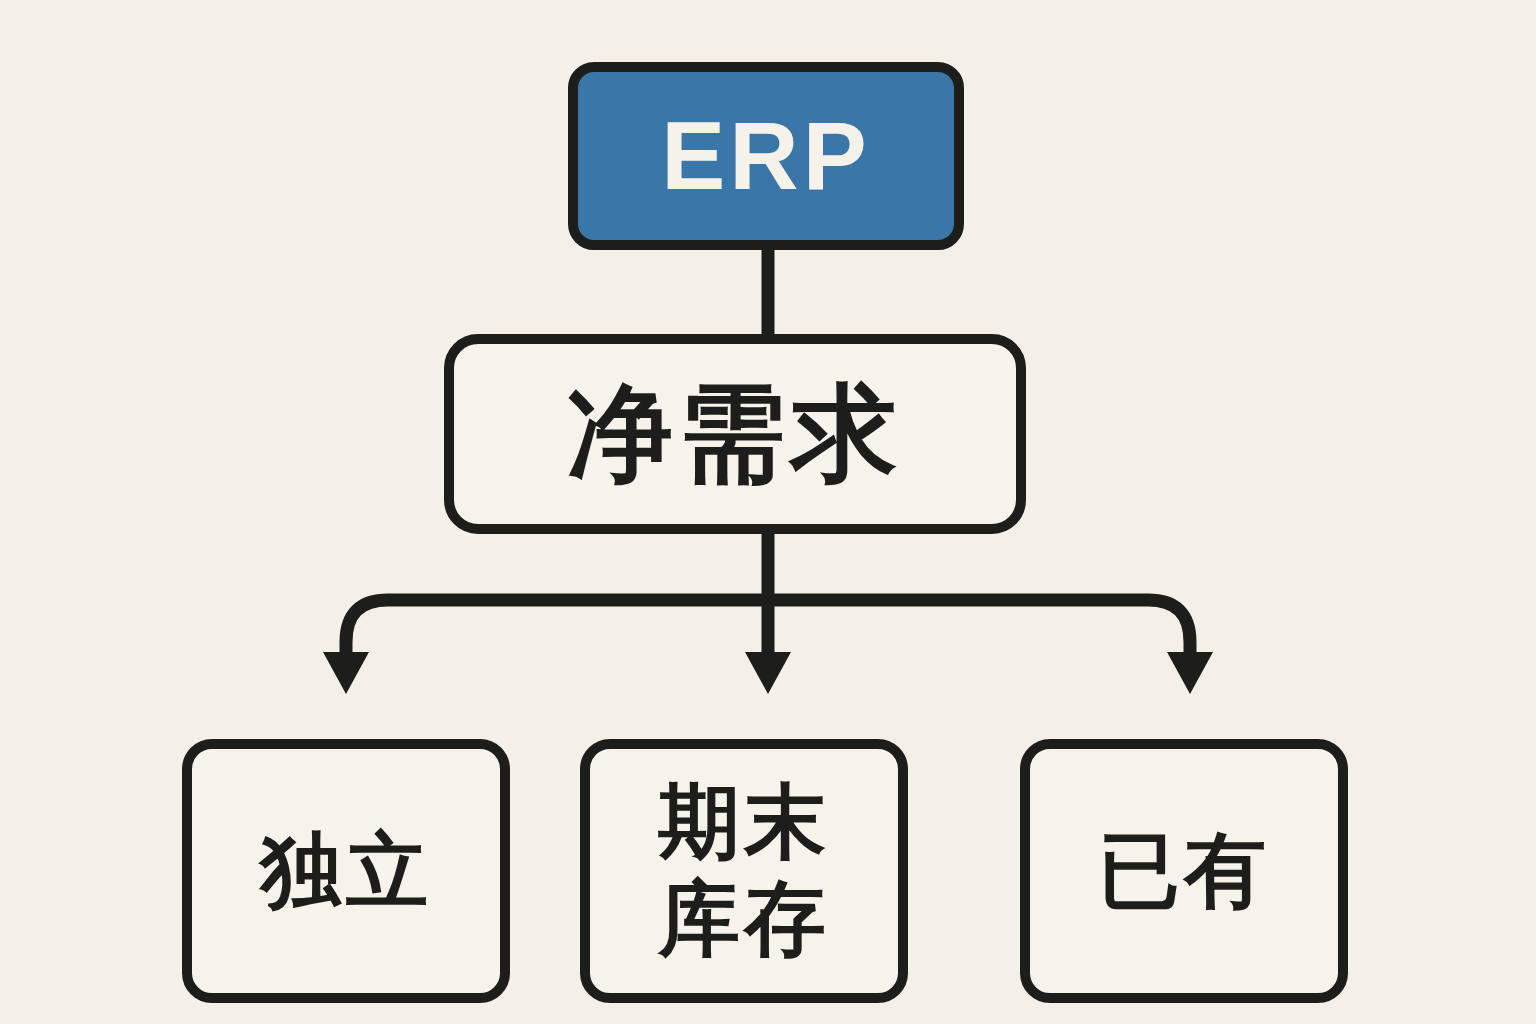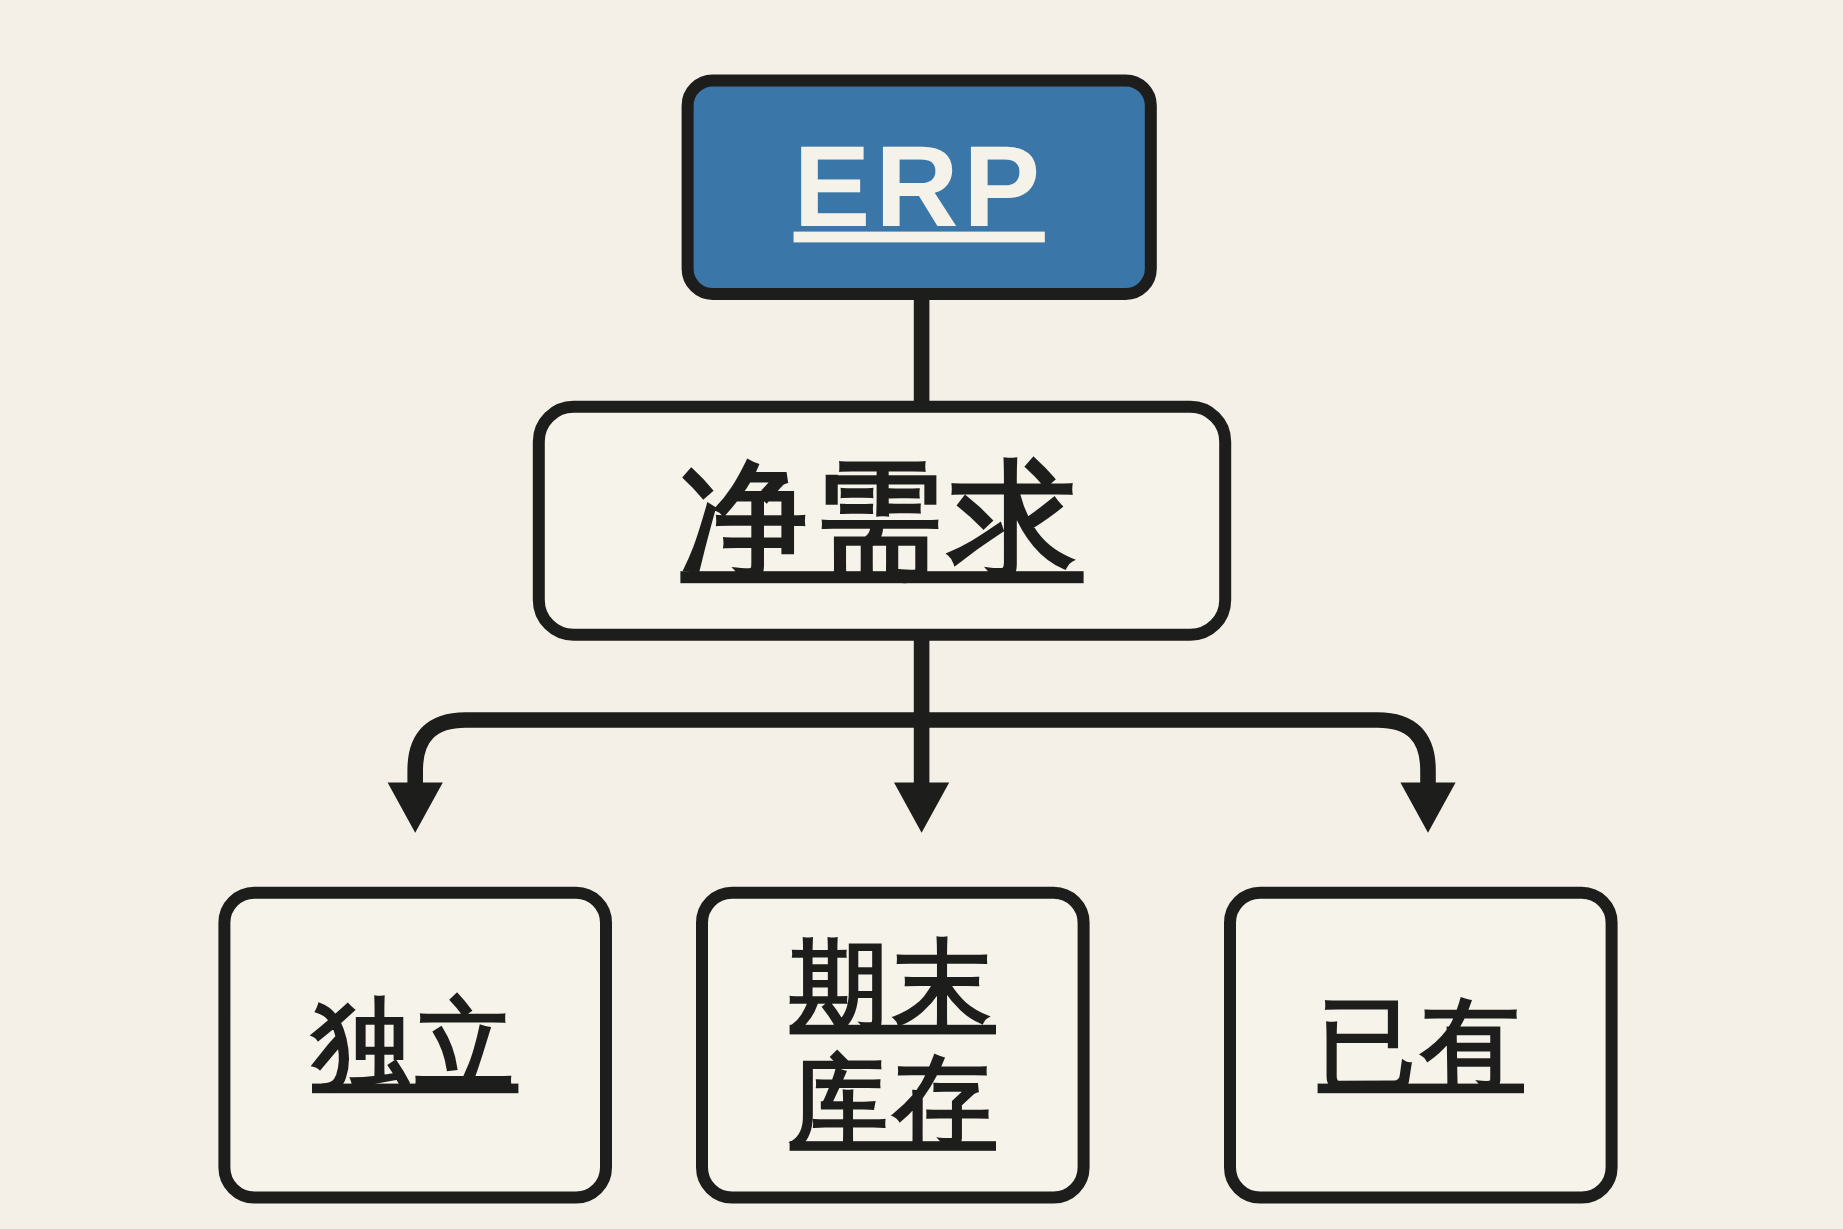--- a/index.html
+++ b/index.html
@@ -33,21 +33,20 @@
     position: absolute;
     z-index: 2;
     display: flex;
     align-items: center;
     justify-content: center;
     text-align: center;
     background: var(--box-fill);
     border: 10px solid var(--line);
     color: var(--text);
     font-weight: bold;
-    text-decoration: underline;
   }
   .node-erp {
     left: 568px; top: 62px;
     width: 396px; height: 188px;
     border-radius: 26px;
     background: var(--accent);
     color: var(--accent-text);
     font-size: 96px;
     letter-spacing: 4px;
   }

